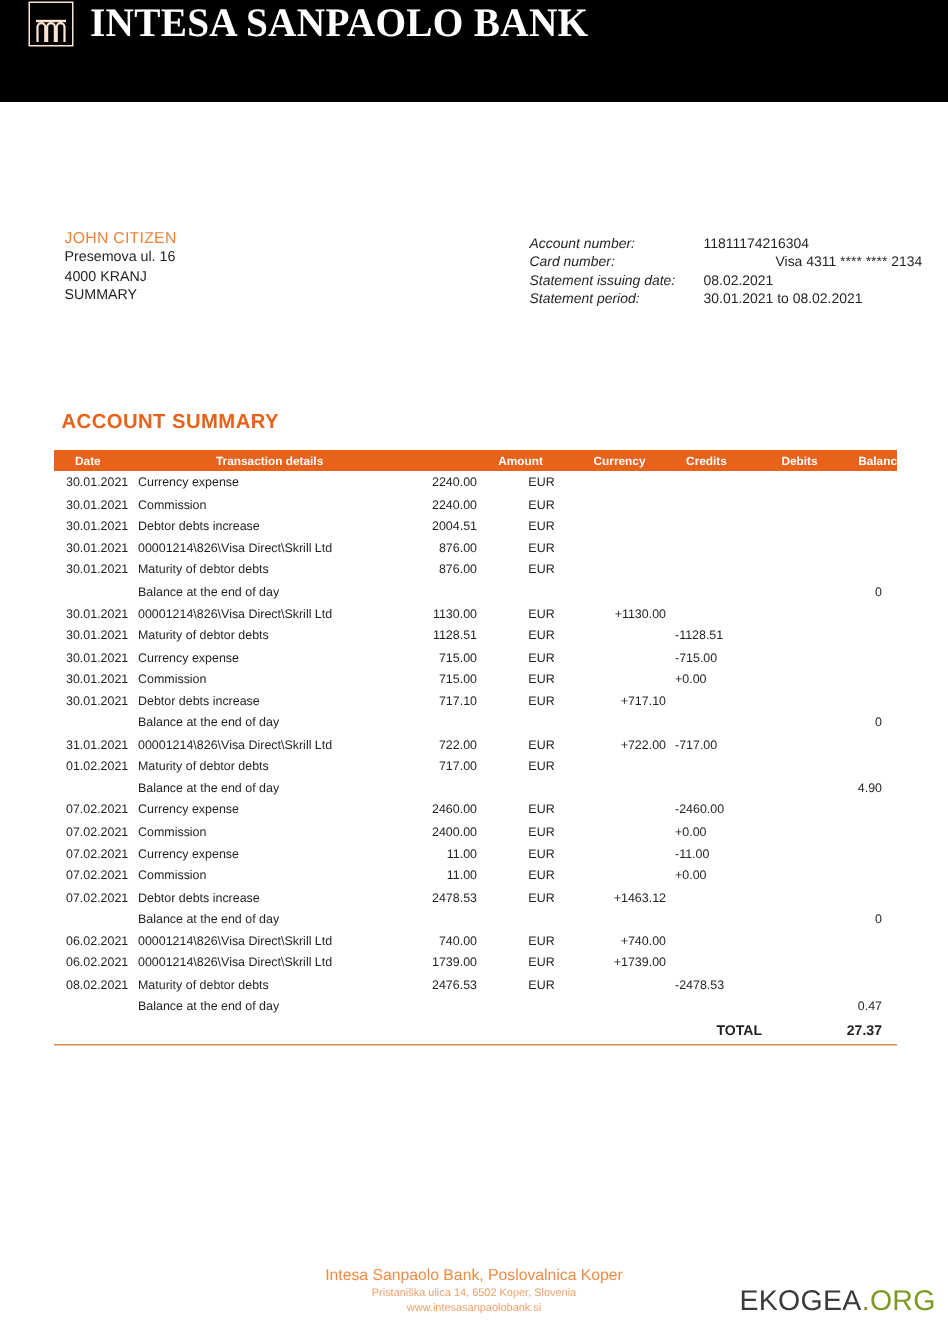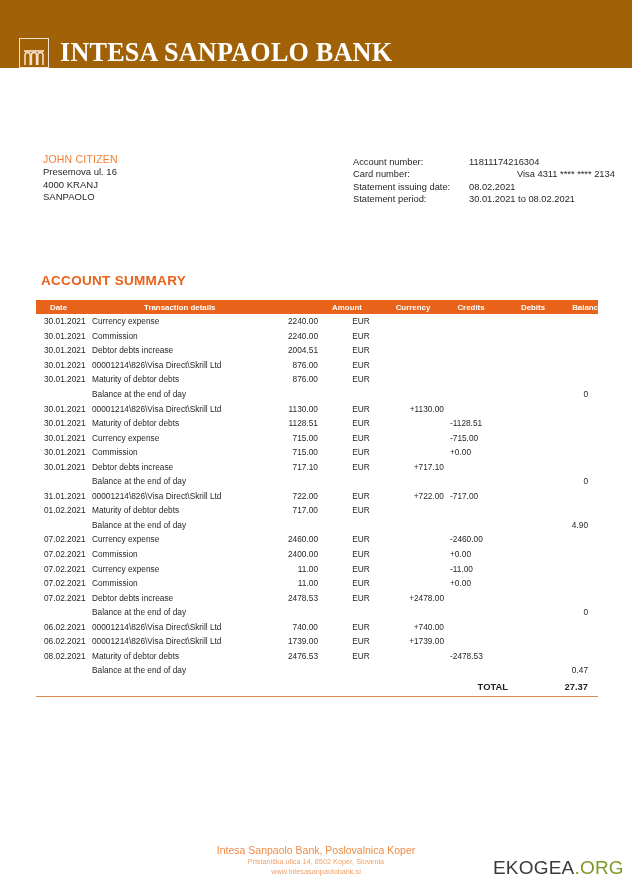--- a/index.html
+++ b/index.html
@@ -15,23 +15,23 @@
     position: relative;
     overflow: hidden;
   }
 
   
   .header-band {
     position: absolute;
     left: 0; top: 0;
     width: 632px;
     height: 68px;
-    background: #a16207;
-    display: flex;
-    align-items: flex-end;
+    background: #000000;
+    display: flex;
+    align-items: flex-start;
   }
   .logo-wrap {
     display: flex;
     align-items: center;
     margin-left: 19px;
   }
   .logo-mark {
     width: 30px;
     height: 30px;
     border: 1.5px solid #fbe3d2;
@@ -71,21 +71,21 @@
   .party-line { color: #231f20; }
 
   .account-block {
     position: absolute;
     left: 353px;
     top: 156px;
     font-size: 9.3px;
     line-height: 12.4px;
   }
   .acct-row { display: flex; }
-  .acct-label { width: 116px; flex: none; }
+  .acct-label { width: 116px; flex: none; font-style: italic; }
   .acct-value { white-space: nowrap; }
   .acct-value.indent { padding-left: 8px; margin-left: 40px; }
 
   
   .section-title {
     position: absolute;
     left: 41px;
     top: 273px;
     color: #e8621a;
     font-size: 13.5px;
@@ -202,21 +202,21 @@
       </svg>
     </span>
     <span class="logo-text">INTESA SANPAOLO BANK</span>
   </div>
 </div>
 
 <div class="party-block">
   <div class="party-name">JOHN CITIZEN</div>
   <div class="party-line">Presemova ul. 16</div>
   <div class="party-line">4000 KRANJ</div>
-  <div class="party-line">SANPAOLO</div>
+  <div class="party-line">SUMMARY</div>
 </div>
 
 <div class="account-block">
   <div class="acct-row">
     <span class="acct-label">Account number:</span>
     <span class="acct-value">11811174216304</span>
   </div>
   <div class="acct-row">
     <span class="acct-label">Card number:</span>
     <span class="acct-value indent">Visa 4311 **** **** 2134</span>
@@ -413,21 +413,21 @@
         <span class="c-currency">EUR</span>
         <span class="c-credits"></span>
         <span class="c-debits">+0.00</span>
         <span class="c-balance"></span>
       </div>
       <div class="row">
         <span class="c-date">07.02.2021</span>
         <span class="c-details">Debtor debts increase</span>
         <span class="c-amount">2478.53</span>
         <span class="c-currency">EUR</span>
-        <span class="c-credits">+2478.00</span>
+        <span class="c-credits">+1463.12</span>
         <span class="c-debits"></span>
         <span class="c-balance"></span>
       </div>
       <div class="row eod">
         <span class="c-date"></span>
         <span class="c-details">Balance at the end of day</span>
         <span class="c-amount"></span>
         <span class="c-currency"></span>
         <span class="c-credits"></span>
         <span class="c-debits"></span>

